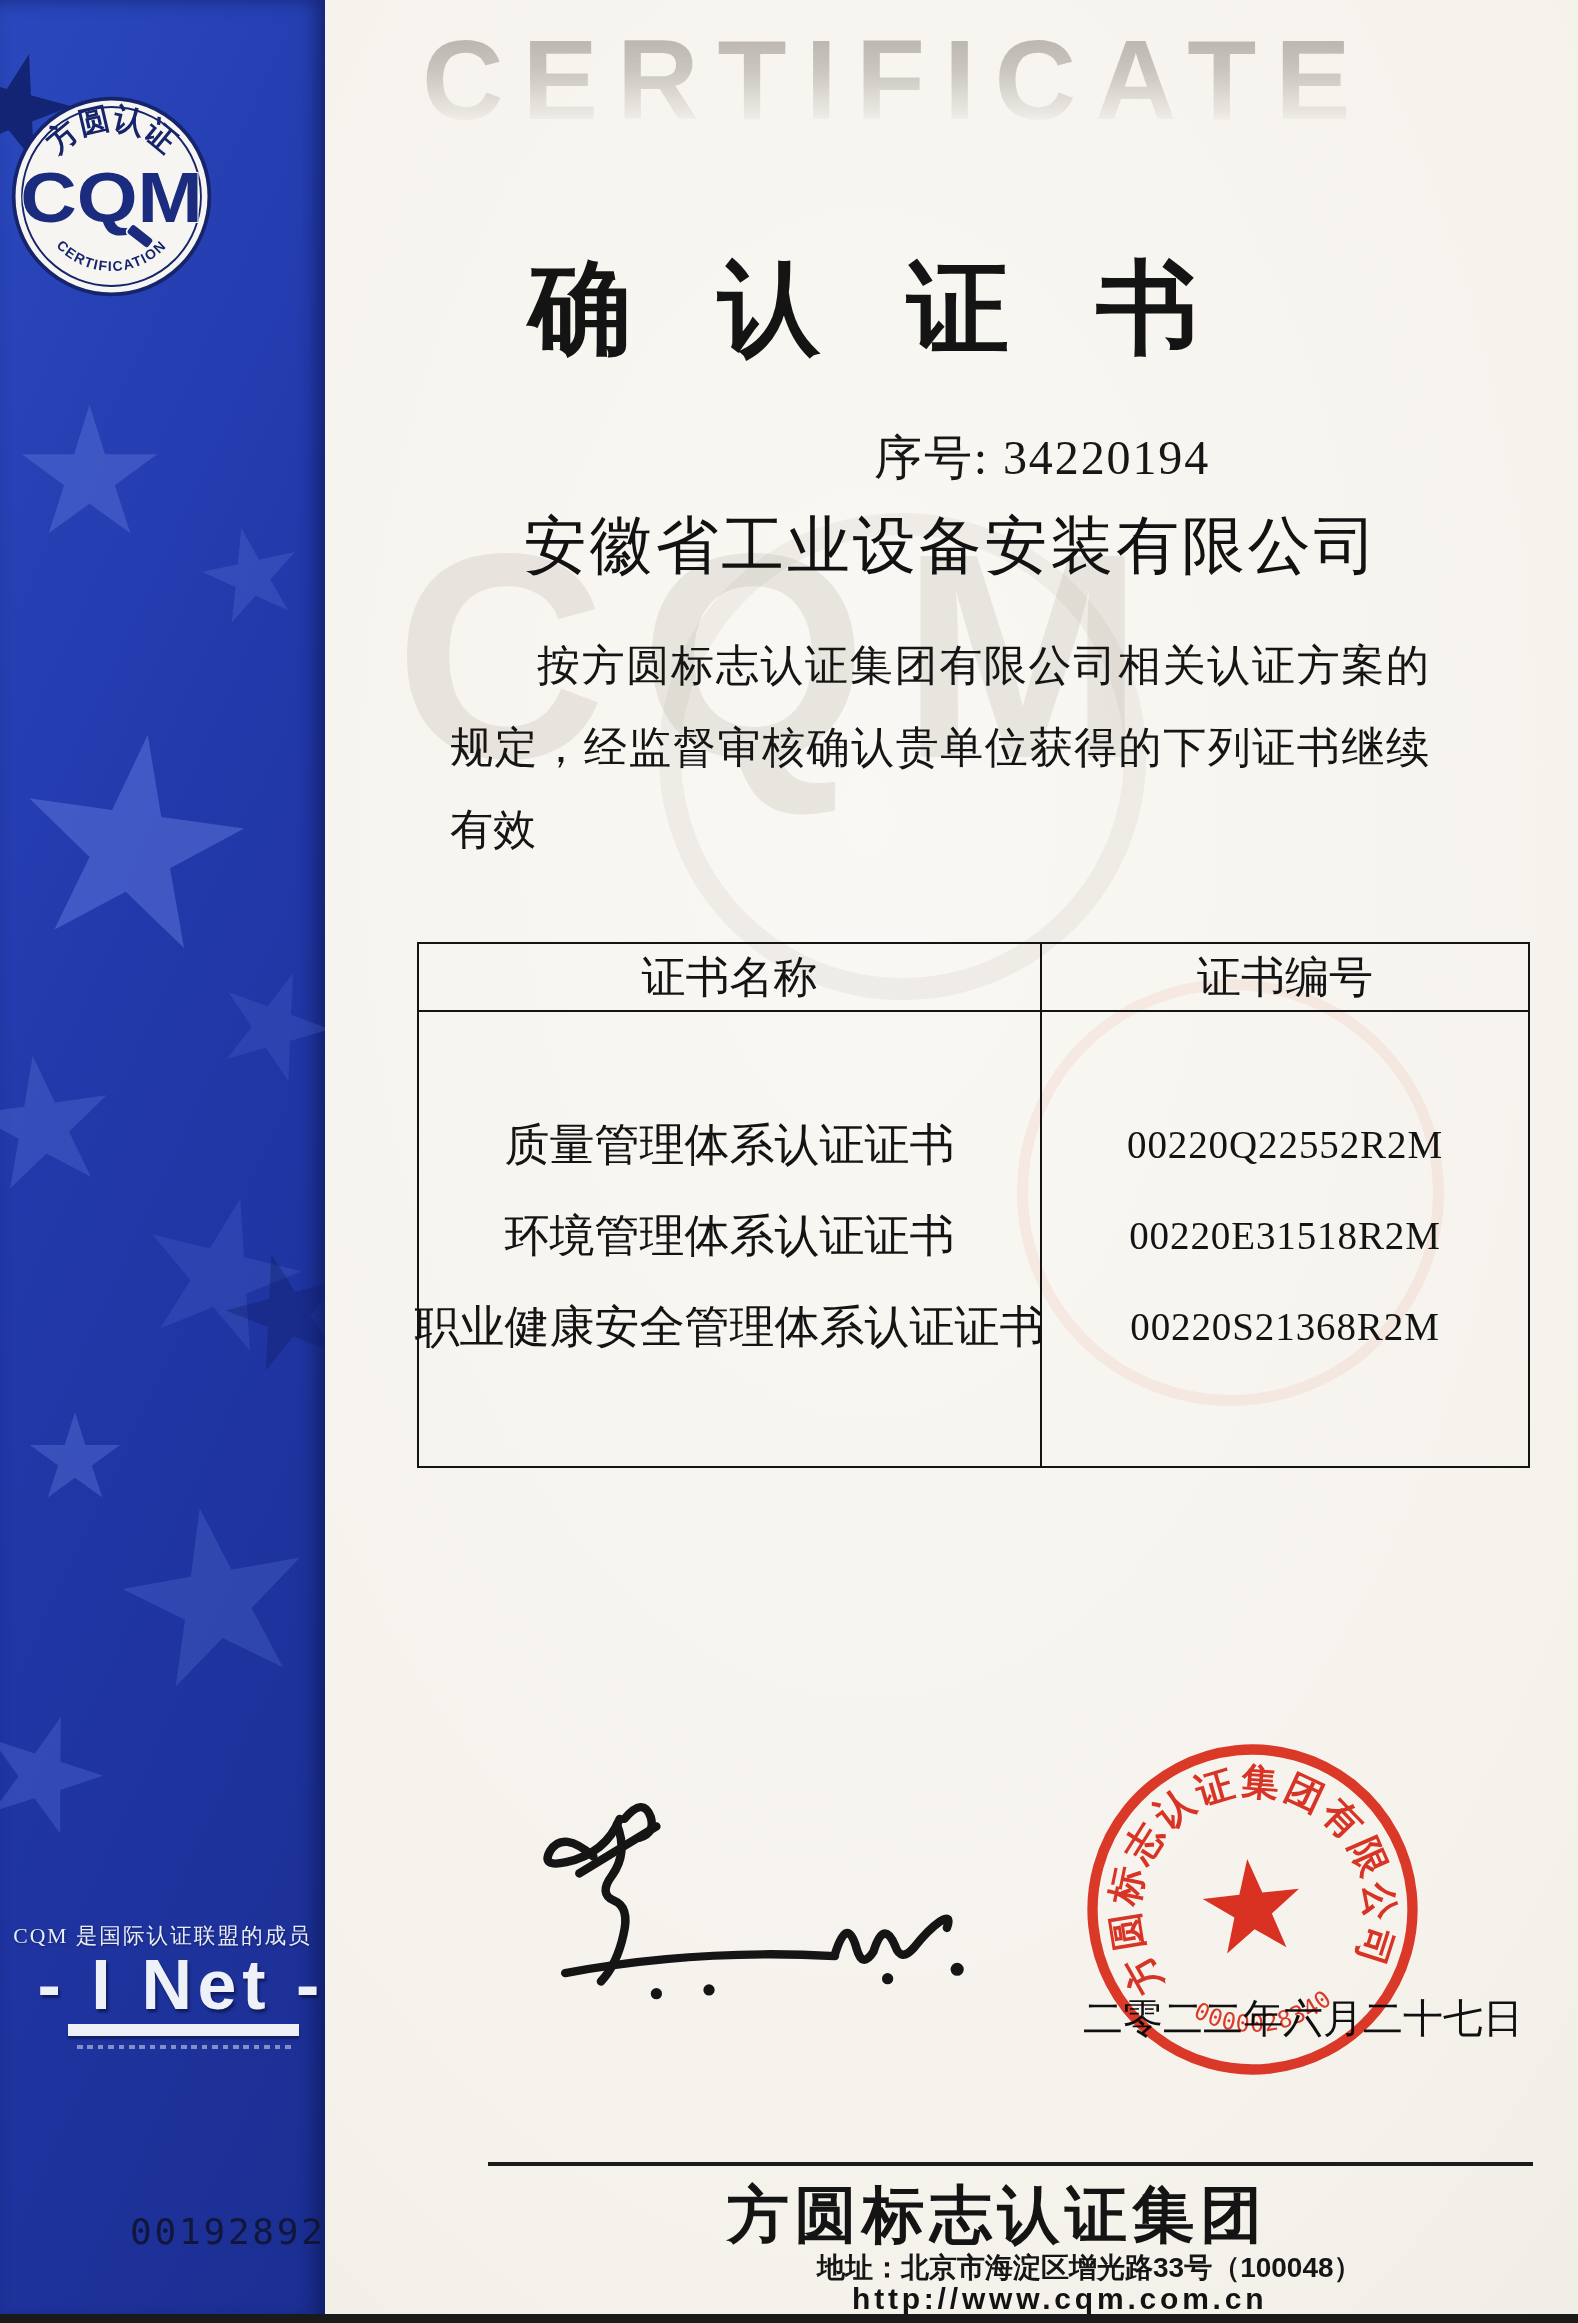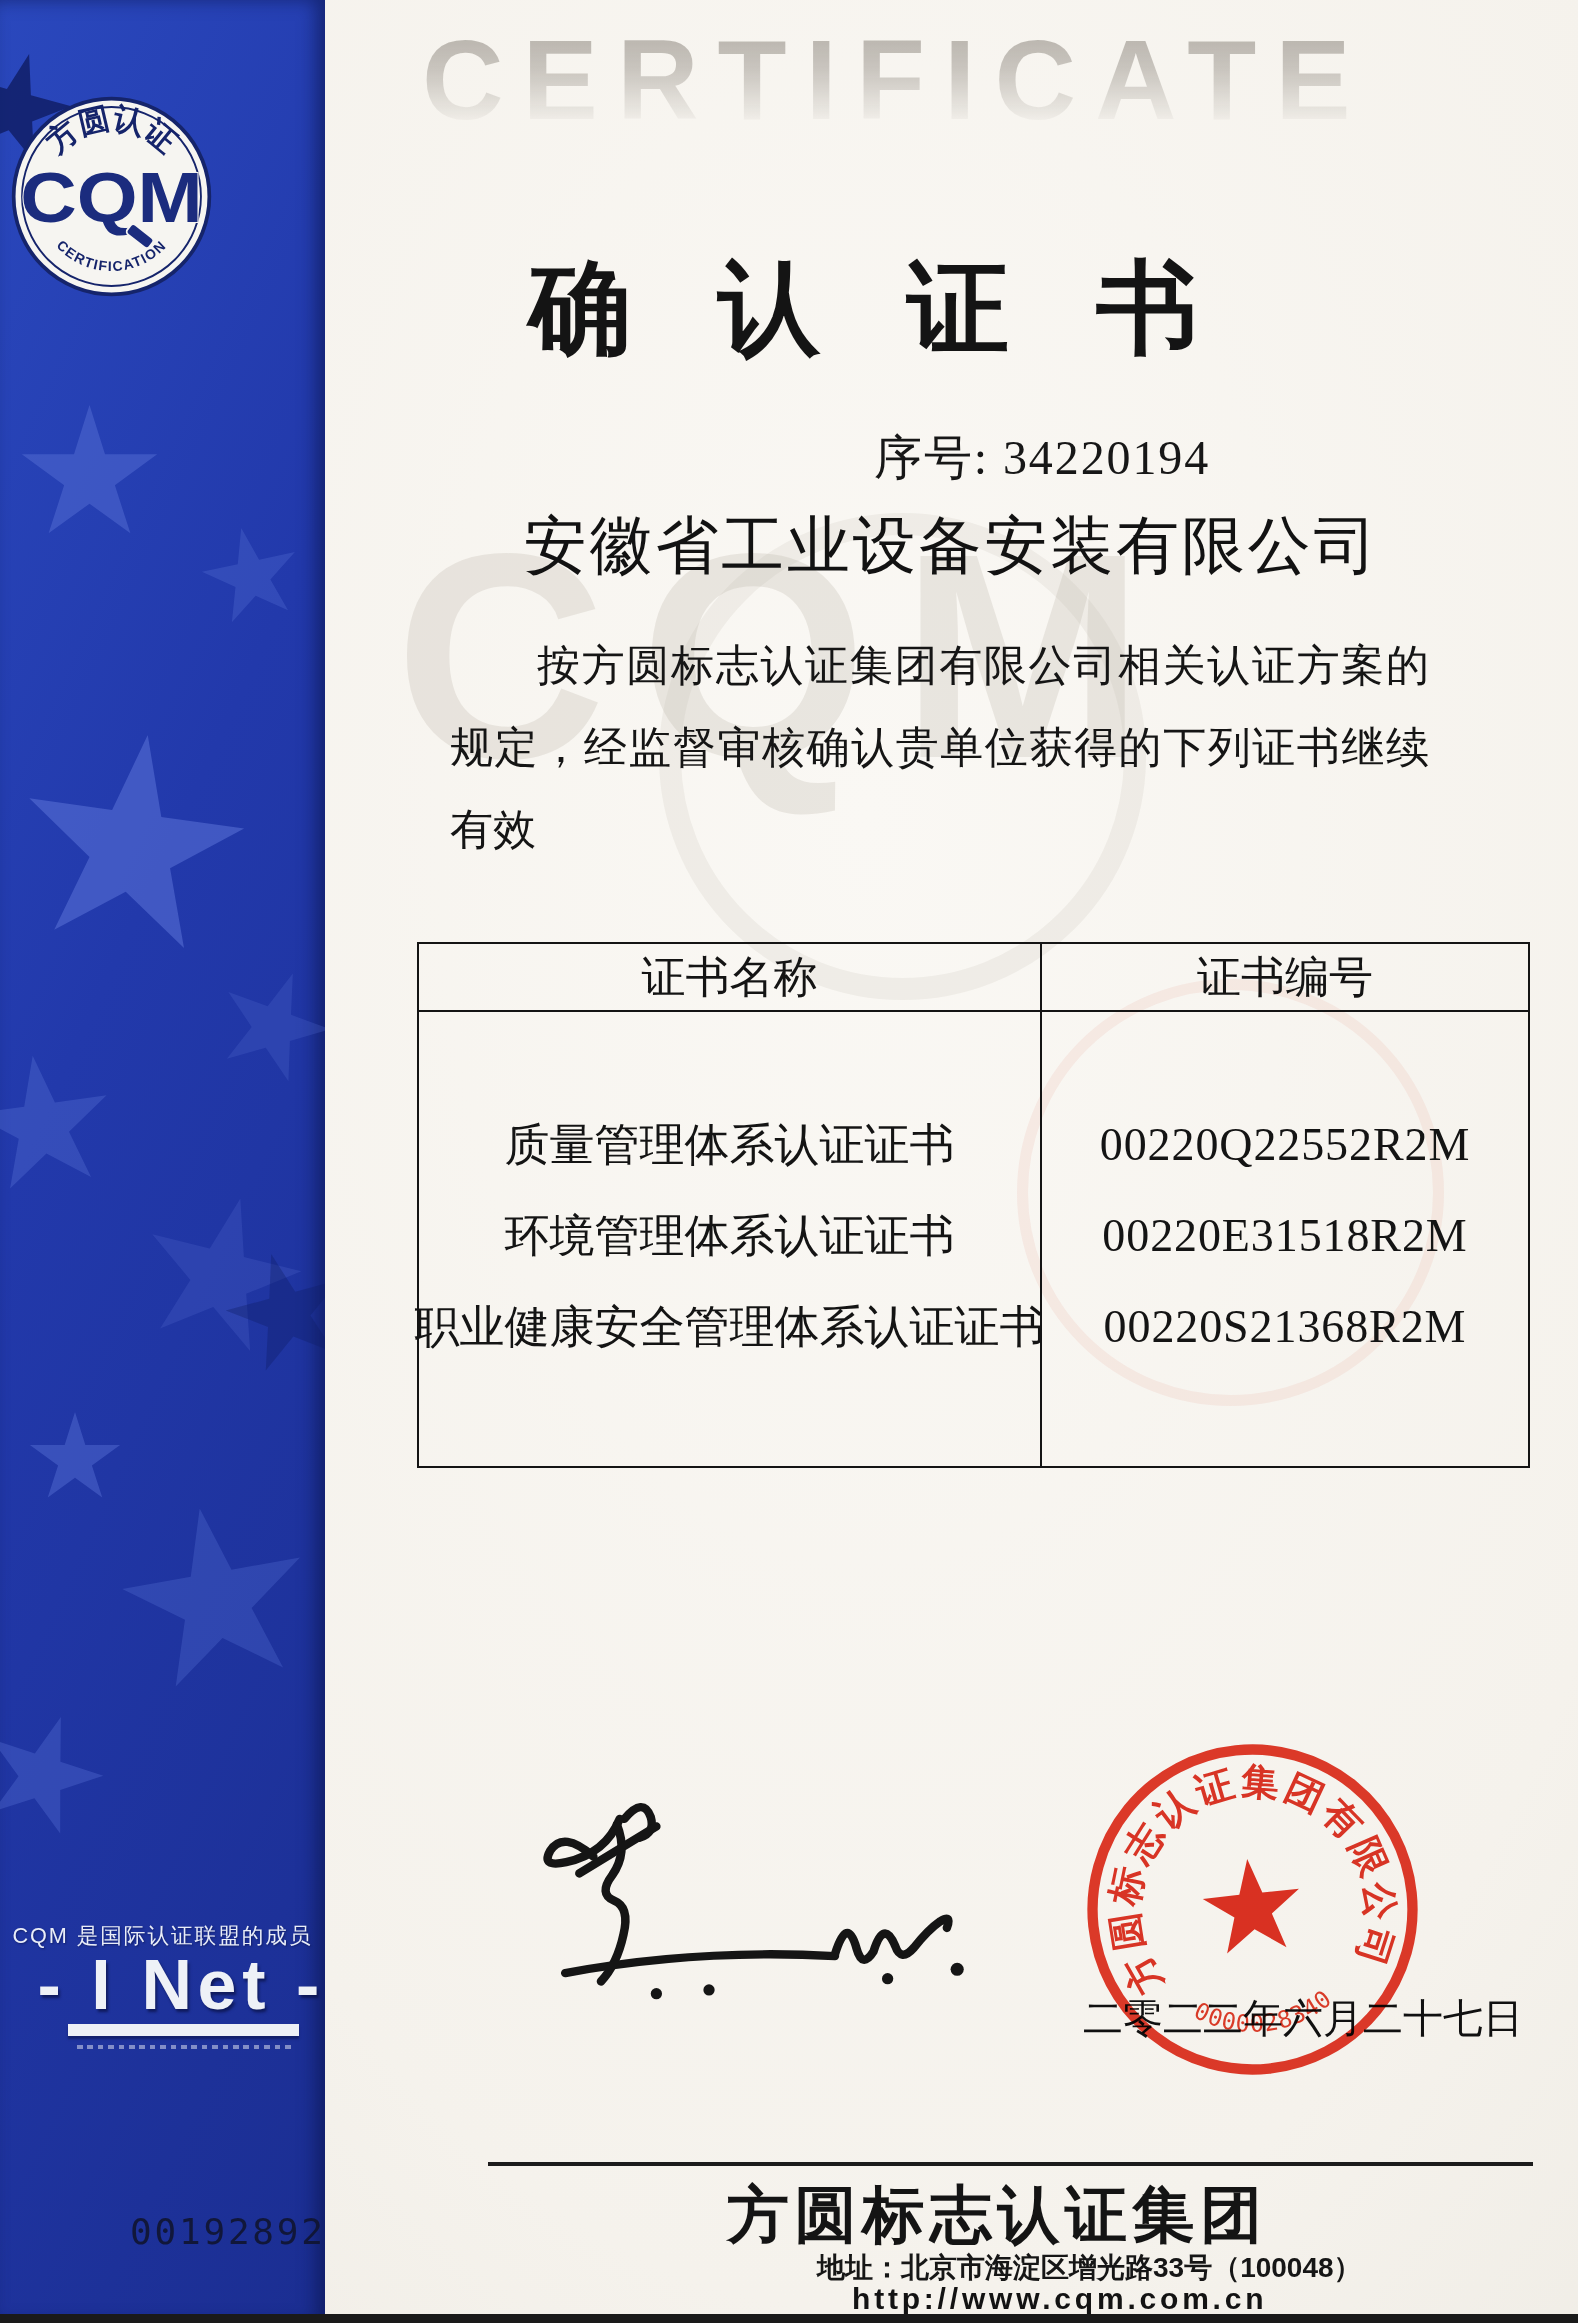--- a/index.html
+++ b/index.html
@@ -6,21 +6,21 @@
   .page{position:relative;width:1578px;height:2324px;overflow:hidden;
         background:radial-gradient(ellipse at 55% 35%, #faf8f4 0%, #f5f2ec 70%, #efece5 100%);
         font-family:"Liberation Serif", serif;}
   
   .sidebar{position:absolute;left:0;top:0;width:325px;height:2324px;z-index:1;overflow:hidden;
            background:linear-gradient(115deg,#2a48bd 0%, #2239ab 40%, #1b2e92 100%);
            box-shadow:inset -9.4px 0 17px rgba(10,18,70,.55);}
   .star{position:absolute;clip-path:polygon(50% 0%,61% 35%,98% 35%,68% 57%,79% 91%,50% 70%,21% 91%,32% 57%,2% 35%,39% 35%);}
   .logo-wrap{position:absolute;left:9.4px;top:94px;width:205px;height:205px;}
   .member-note{position:absolute;left:0;top:1921px;width:325px;text-align:center;
-               color:#e9edf8;font-family:Liberation Sans, sans-serif;font-size:21.7px;letter-spacing:1.9px;
+               color:#e9edf8;font-family:Liberation Serif, serif;font-size:21.7px;letter-spacing:1.9px;
                text-shadow:0.9px 0.9px 1.9px rgba(10,18,70,.6);}
   .inet{position:absolute;left:0;top:1945px;width:325px;text-align:right;color:#eef1f7;
         font-family:"Liberation Sans",sans-serif;font-weight:bold;font-size:70px;letter-spacing:5.6px;
         text-shadow:1.9px 2.8px 2.8px rgba(8,14,60,.65);white-space:nowrap;}
   .inet-bar{position:absolute;left:68px;top:2024px;width:231px;height:12.2px;background:#edf0f6;
             box-shadow:0 2.8px 1.9px rgba(8,14,60,.5);}
   .inet-microtext{position:absolute;left:77px;top:2045px;width:215px;height:3.8px;
      background:repeating-linear-gradient(90deg,rgba(255,255,255,.45) 0 5.6px,transparent 5.6px 10.4px);}
   .doc-serial{position:absolute;left:130px;top:2211px;font-family:"DejaVu Sans Mono",monospace;
               font-size:36px;letter-spacing:2.8px;color:#10142e;opacity:.88;}
@@ -49,21 +49,21 @@
               background:rgba(255,255,255,.0);}
   .t-head{display:grid;grid-template-columns:623px 1fr;border-bottom:2.8px solid #141414;}
   .t-head > div{height:66px;display:flex;align-items:center;justify-content:center;
                 font-size:44px;color:#141414;}
   .t-head > div:first-child{border-right:2.8px solid #141414;}
   .t-body{display:grid;grid-template-columns:623px 1fr;height:454px;}
   .t-body > div{padding-top:87px;}
   .t-body > div:first-child{border-right:2.8px solid #141414;}
   .t-line{height:91px;display:flex;align-items:center;justify-content:center;
           font-size:45px;color:#141414;white-space:nowrap;}
-  .t-num{font-size:46px;letter-spacing:0.9px;}
+  .t-num{font-size:39px;letter-spacing:0.9px;}
   
   .signature{position:absolute;left:513px;top:1770px;z-index:4;}
   .date-line{position:absolute;left:1083px;top:1991px;z-index:5;font-size:40px;color:#101010;white-space:nowrap;}
   .stamp{position:absolute;left:1069px;top:1726px;z-index:6;mix-blend-mode:multiply;opacity:.95;}
   
   .footer-rule{position:absolute;left:488px;top:2162px;width:1045px;height:3.8px;background:#1c1c1c;z-index:3;}
   .footer-org{position:absolute;left:727px;top:2173px;z-index:3;font-weight:800;font-size:62px;
               letter-spacing:5.6px;color:#141414;white-space:nowrap;}
   .footer-addr{position:absolute;left:817px;top:2249px;z-index:3;font-family:"Liberation Sans",sans-serif;
                font-weight:bold;font-size:28px;color:#161616;white-space:nowrap;}

